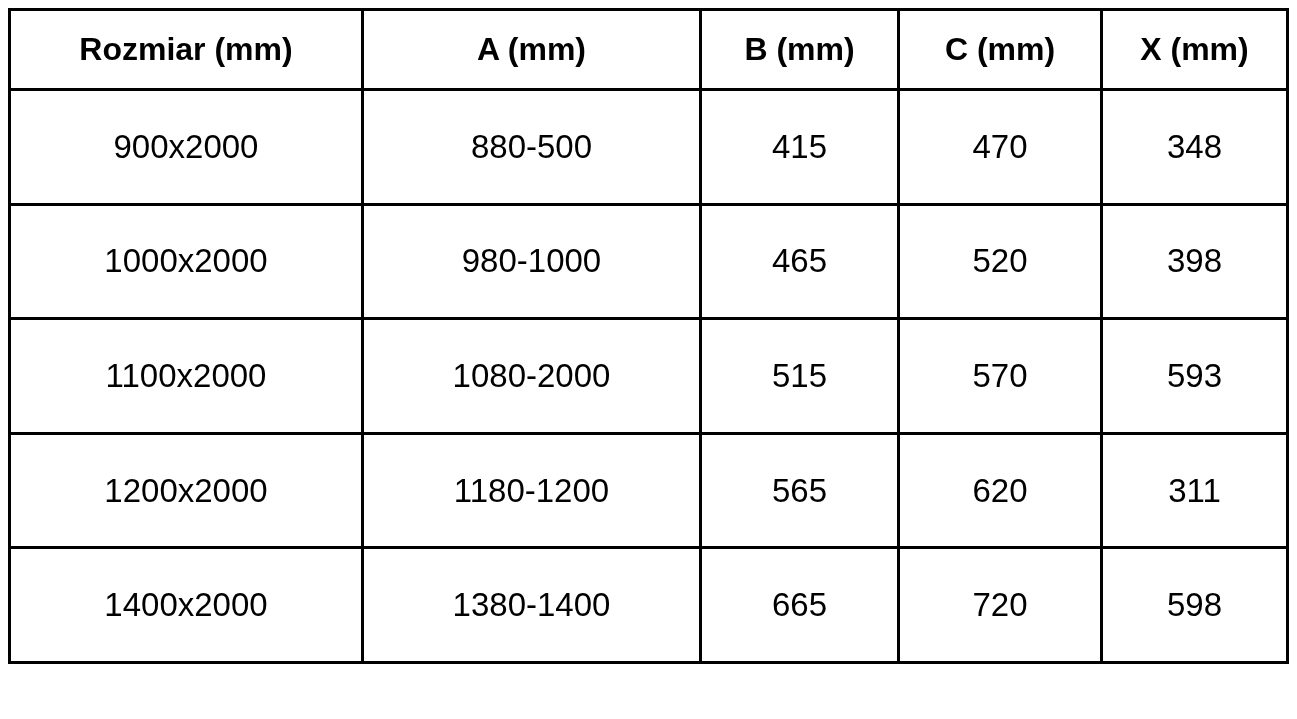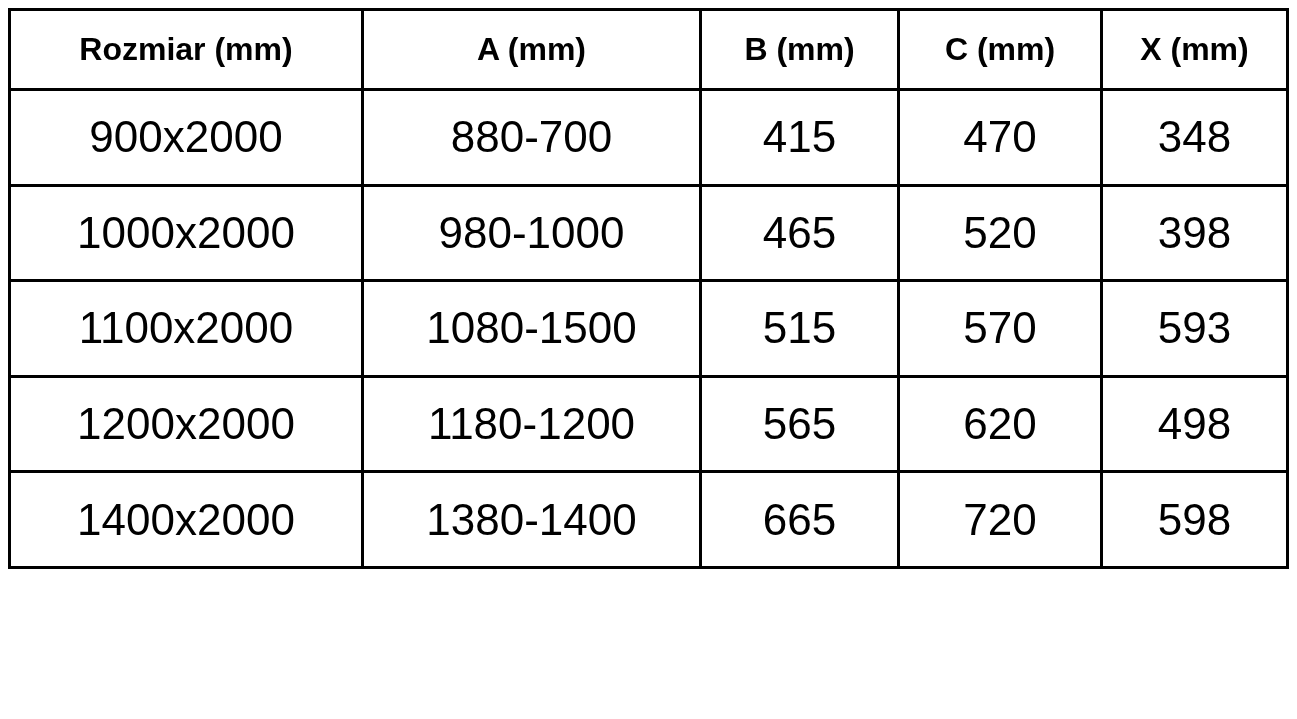--- a/index.html
+++ b/index.html
@@ -15,41 +15,41 @@
     position: relative;
     width: 1297px;
     height: 719px;
     background: #ffffff;
   }
   table.spec-table {
     position: absolute;
     left: 8px;
     top: 8px;
     width: 1278px;
-    height: 561px;
+    height: 656px;
     border-collapse: collapse;
     table-layout: fixed;
     background: #ffffff;
   }
   table.spec-table th,
   table.spec-table td {
     border: 3px solid #000000;
     text-align: center;
     vertical-align: middle;
     color: #000000;
     padding: 0;
     overflow: hidden;
     white-space: nowrap;
   }
   table.spec-table th {
     font-size: 32px;
     font-weight: bold;
   }
   table.spec-table td {
-    font-size: 44px;
+    font-size: 33px;
     font-weight: normal;
   }
   tr.header-row { height: 80px; }
   tr.data-row   { height: 77px; }
   col.c1 { width: 353px; }
   col.c2 { width: 338px; }
   col.c3 { width: 198px; }
   col.c4 { width: 203px; }
   col.c5 { width: 186px; }
 </style>
@@ -70,45 +70,45 @@
         <th>Rozmiar (mm)</th>
         <th>A (mm)</th>
         <th>B (mm)</th>
         <th>C (mm)</th>
         <th>X (mm)</th>
       </tr>
     </thead>
     <tbody>
       <tr class="data-row">
         <td>900x2000</td>
-        <td>880-700</td>
+        <td>880-500</td>
         <td>415</td>
         <td>470</td>
         <td>348</td>
       </tr>
       <tr class="data-row">
         <td>1000x2000</td>
         <td>980-1000</td>
         <td>465</td>
         <td>520</td>
         <td>398</td>
       </tr>
       <tr class="data-row">
         <td>1100x2000</td>
-        <td>1080-1500</td>
+        <td>1080-2000</td>
         <td>515</td>
         <td>570</td>
         <td>593</td>
       </tr>
       <tr class="data-row">
         <td>1200x2000</td>
         <td>1180-1200</td>
         <td>565</td>
         <td>620</td>
-        <td>498</td>
+        <td>311</td>
       </tr>
       <tr class="data-row">
         <td>1400x2000</td>
         <td>1380-1400</td>
         <td>665</td>
         <td>720</td>
         <td>598</td>
       </tr>
     </tbody>
   </table>

